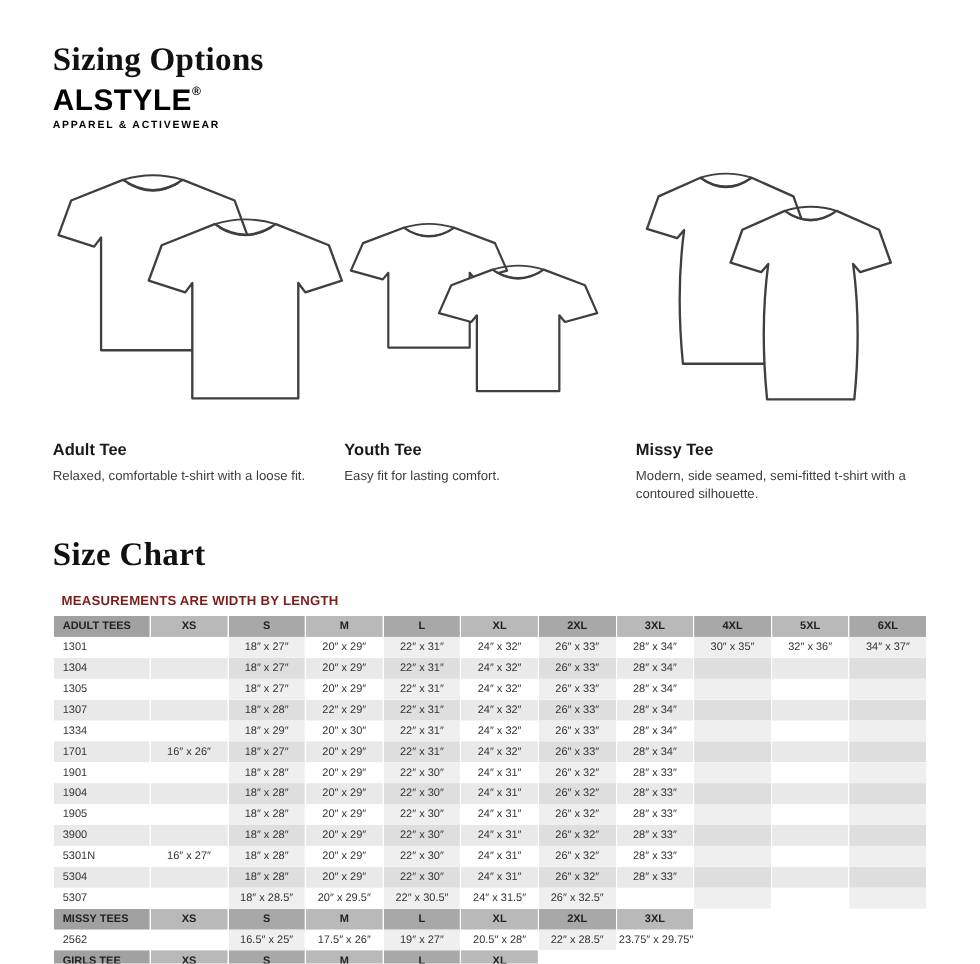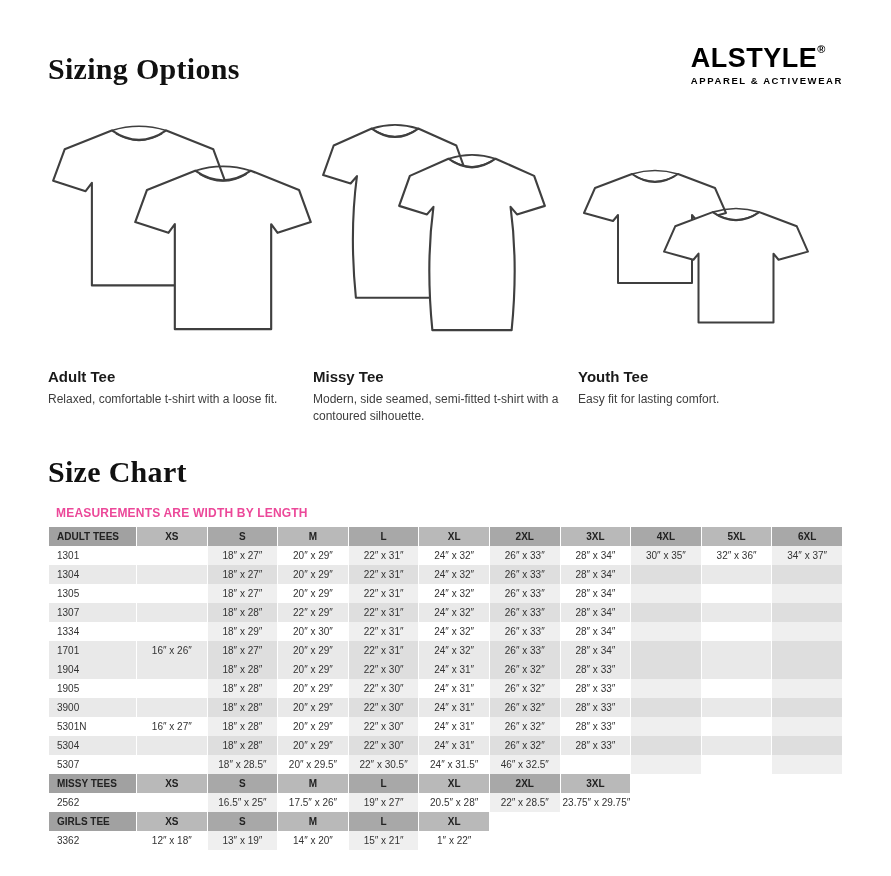--- a/index.html
+++ b/index.html
@@ -6,21 +6,21 @@
   html, body { margin: 0; padding: 0; }
   body {
     width: 891px; height: 876px; overflow: hidden;
     background: #ffffff; color: #1a1a1a;
     font-family: "Liberation Sans", sans-serif;
     position: relative;
   }
   .page { padding: 38px 48px 0 48px; }
 
   
-  .top { display: flex; justify-content: space-between; align-items: flex-end; }
+  .top { display: flex; justify-content: space-between; align-items: flex-start; flex-direction: column; }
   h1.serif, h2.serif {
     font-family: "Liberation Serif", serif;
     font-weight: 700; font-size: 30px; letter-spacing: 0.3px;
     color: #111; margin: 0;
   }
   .logo { text-align: left; margin-top: 6px; }
   .logo-name { font-size: 27px; font-weight: 700; letter-spacing: 0.5px; color: #000; line-height: 1; }
   .logo-name .reg { font-size: 11px; vertical-align: 14px; font-weight: 700; }
   .logo-tagline { font-size: 9.5px; font-weight: 700; letter-spacing: 1.6px; color: #000; margin-top: 3px; }
 
@@ -29,21 +29,21 @@
   .product { width: 265px; }
   .figure { position: relative; height: 242px; }
   .tee { position: absolute; }
   .tee .body { fill: #ffffff; stroke: #3f3f3f; stroke-width: 2; stroke-linejoin: round; }
   .tee .line { fill: none; stroke: #3f3f3f; stroke-width: 1.6; }
   .product h3 { font-size: 15px; font-weight: 700; color: #1a1a1a; margin: 12px 0 0 0; }
   .product p  { font-size: 12px; color: #3d3d3d; line-height: 1.4; margin: 6px 0 0 0; max-width: 255px; }
 
   
   .chart-section { margin-top: 30px; }
-  .caption { font-size: 12px; font-weight: 700; letter-spacing: 0.2px; color: #ec4899; margin-top: 17px; padding-left: 8px; }
+  .caption { font-size: 12px; font-weight: 700; letter-spacing: 0.2px; color: #7f1d1d; margin-top: 17px; padding-left: 8px; }
   table.size-table {
     width: 795px; margin-top: 7px;
     border-collapse: collapse; table-layout: fixed;
     font-size: 10px; color: #333;
   }
   .size-table td {
     border-left: 1px solid #fff; border-right: 1px solid #fff;
     padding: 0 2px; line-height: 19px; height: 19px;
     text-align: center; white-space: nowrap; overflow: hidden;
   }
@@ -84,50 +84,50 @@
           <path class="line" d="M59,10 Q85,2 111,10"></path>
           <path class="line" d="M63,13 Q85,26 107,13"></path>
         </svg>
       </div>
       <h3>Adult Tee</h3>
       <p>Relaxed, comfortable t-shirt with a loose fit.</p>
     </div>
 
     <div class="product">
       <div class="figure">
+        <svg class="tee" style="left:2px;top:52px;width:150px" viewBox="0 0 150 130">
+          <path class="body" d="M52,8 L15,22 L4,47 L33,55 L38,49 L38,117 L112,117 L112,49 L117,55 L146,47 L135,22 L98,8 Q75,24 52,8 Z"></path>
+          <path class="line" d="M52,8 Q75,1 98,8"></path>
+          <path class="line" d="M55,10 Q75,21 95,10"></path>
+        </svg>
+        <svg class="tee" style="left:82px;top:90px;width:152px" viewBox="0 0 150 130">
+          <path class="body" d="M52,8 L15,22 L4,47 L33,55 L38,49 L38,117 L112,117 L112,49 L117,55 L146,47 L135,22 L98,8 Q75,24 52,8 Z"></path>
+          <path class="line" d="M52,8 Q75,1 98,8"></path>
+          <path class="line" d="M55,10 Q75,21 95,10"></path>
+        </svg>
+      </div>
+      <h3>Youth Tee</h3>
+      <p>Easy fit for lasting comfort.</p>
+    </div>
+
+    <div class="product">
+      <div class="figure">
         <svg class="tee" style="left:8px;top:4px;width:148px" viewBox="0 0 140 180">
           <path class="body" d="M48,10 L12,26 L2,54 L28,62 L34,55 C30,85 28,120 33,170 L107,170 C112,120 110,85 106,55 L112,62 L138,54 L128,26 L92,10 Q70,26 48,10 Z"></path>
           <path class="line" d="M48,10 Q70,3 92,10"></path>
           <path class="line" d="M51,12 Q70,23 89,12"></path>
         </svg>
         <svg class="tee" style="left:84px;top:34px;width:150px" viewBox="0 0 140 180">
           <path class="body" d="M48,10 L12,26 L2,54 L28,62 L34,55 C30,85 28,120 33,170 L107,170 C112,120 110,85 106,55 L112,62 L138,54 L128,26 L92,10 Q70,26 48,10 Z"></path>
           <path class="line" d="M48,10 Q70,3 92,10"></path>
           <path class="line" d="M51,12 Q70,23 89,12"></path>
         </svg>
       </div>
       <h3>Missy Tee</h3>
       <p>Modern, side seamed, semi-fitted t-shirt with a contoured silhouette.</p>
-    </div>
-
-    <div class="product">
-      <div class="figure">
-        <svg class="tee" style="left:2px;top:52px;width:150px" viewBox="0 0 150 130">
-          <path class="body" d="M52,8 L15,22 L4,47 L33,55 L38,49 L38,117 L112,117 L112,49 L117,55 L146,47 L135,22 L98,8 Q75,24 52,8 Z"></path>
-          <path class="line" d="M52,8 Q75,1 98,8"></path>
-          <path class="line" d="M55,10 Q75,21 95,10"></path>
-        </svg>
-        <svg class="tee" style="left:82px;top:90px;width:152px" viewBox="0 0 150 130">
-          <path class="body" d="M52,8 L15,22 L4,47 L33,55 L38,49 L38,117 L112,117 L112,49 L117,55 L146,47 L135,22 L98,8 Q75,24 52,8 Z"></path>
-          <path class="line" d="M52,8 Q75,1 98,8"></path>
-          <path class="line" d="M55,10 Q75,21 95,10"></path>
-        </svg>
-      </div>
-      <h3>Youth Tee</h3>
-      <p>Easy fit for lasting comfort.</p>
     </div>
 
   </section>
 
   <section class="chart-section">
     <h2 class="serif">Size Chart</h2>
     <div class="caption">MEASUREMENTS ARE WIDTH BY LENGTH</div>
     <table class="size-table">
       <colgroup>
         <col style="width:88px">
@@ -228,20 +228,33 @@
             <td class="alt">20″ x 29″</td>
             <td class="alt sh">22″ x 31″</td>
             <td class="alt">24″ x 32″</td>
             <td class="alt sh">26″ x 33″</td>
             <td class="alt">28″ x 34″</td>
             <td class="alt sh"></td>
             <td class="alt"></td>
             <td class="alt sh"></td>
           </tr>
           <tr>
+            <td class="lbl nrm">1901</td>
+            <td class="nrm"></td>
+            <td class="nrm sh">18″ x 28″</td>
+            <td class="nrm">20″ x 29″</td>
+            <td class="nrm sh">22″ x 30″</td>
+            <td class="nrm">24″ x 31″</td>
+            <td class="nrm sh">26″ x 32″</td>
+            <td class="nrm">28″ x 33″</td>
+            <td class="nrm sh"></td>
+            <td class="nrm"></td>
+            <td class="nrm sh"></td>
+          </tr>
+          <tr>
             <td class="lbl alt">1904</td>
             <td class="alt"></td>
             <td class="alt sh">18″ x 28″</td>
             <td class="alt">20″ x 29″</td>
             <td class="alt sh">22″ x 30″</td>
             <td class="alt">24″ x 31″</td>
             <td class="alt sh">26″ x 32″</td>
             <td class="alt">28″ x 33″</td>
             <td class="alt sh"></td>
             <td class="alt"></td>
@@ -299,21 +312,21 @@
             <td class="alt"></td>
             <td class="alt sh"></td>
           </tr>
           <tr>
             <td class="lbl nrm">5307</td>
             <td class="nrm"></td>
             <td class="nrm sh">18″ x 28.5″</td>
             <td class="nrm">20″ x 29.5″</td>
             <td class="nrm sh">22″ x 30.5″</td>
             <td class="nrm">24″ x 31.5″</td>
-            <td class="nrm sh">46″ x 32.5″</td>
+            <td class="nrm sh">26″ x 32.5″</td>
             <td class="nrm"></td>
             <td class="nrm sh"></td>
             <td class="nrm"></td>
             <td class="nrm sh"></td>
           </tr>
           <tr>
             <td class="lbl hd">MISSY TEES</td>
             <td class="hd">XS</td>
             <td class="hd hd-dk">S</td>
             <td class="hd">M</td>

